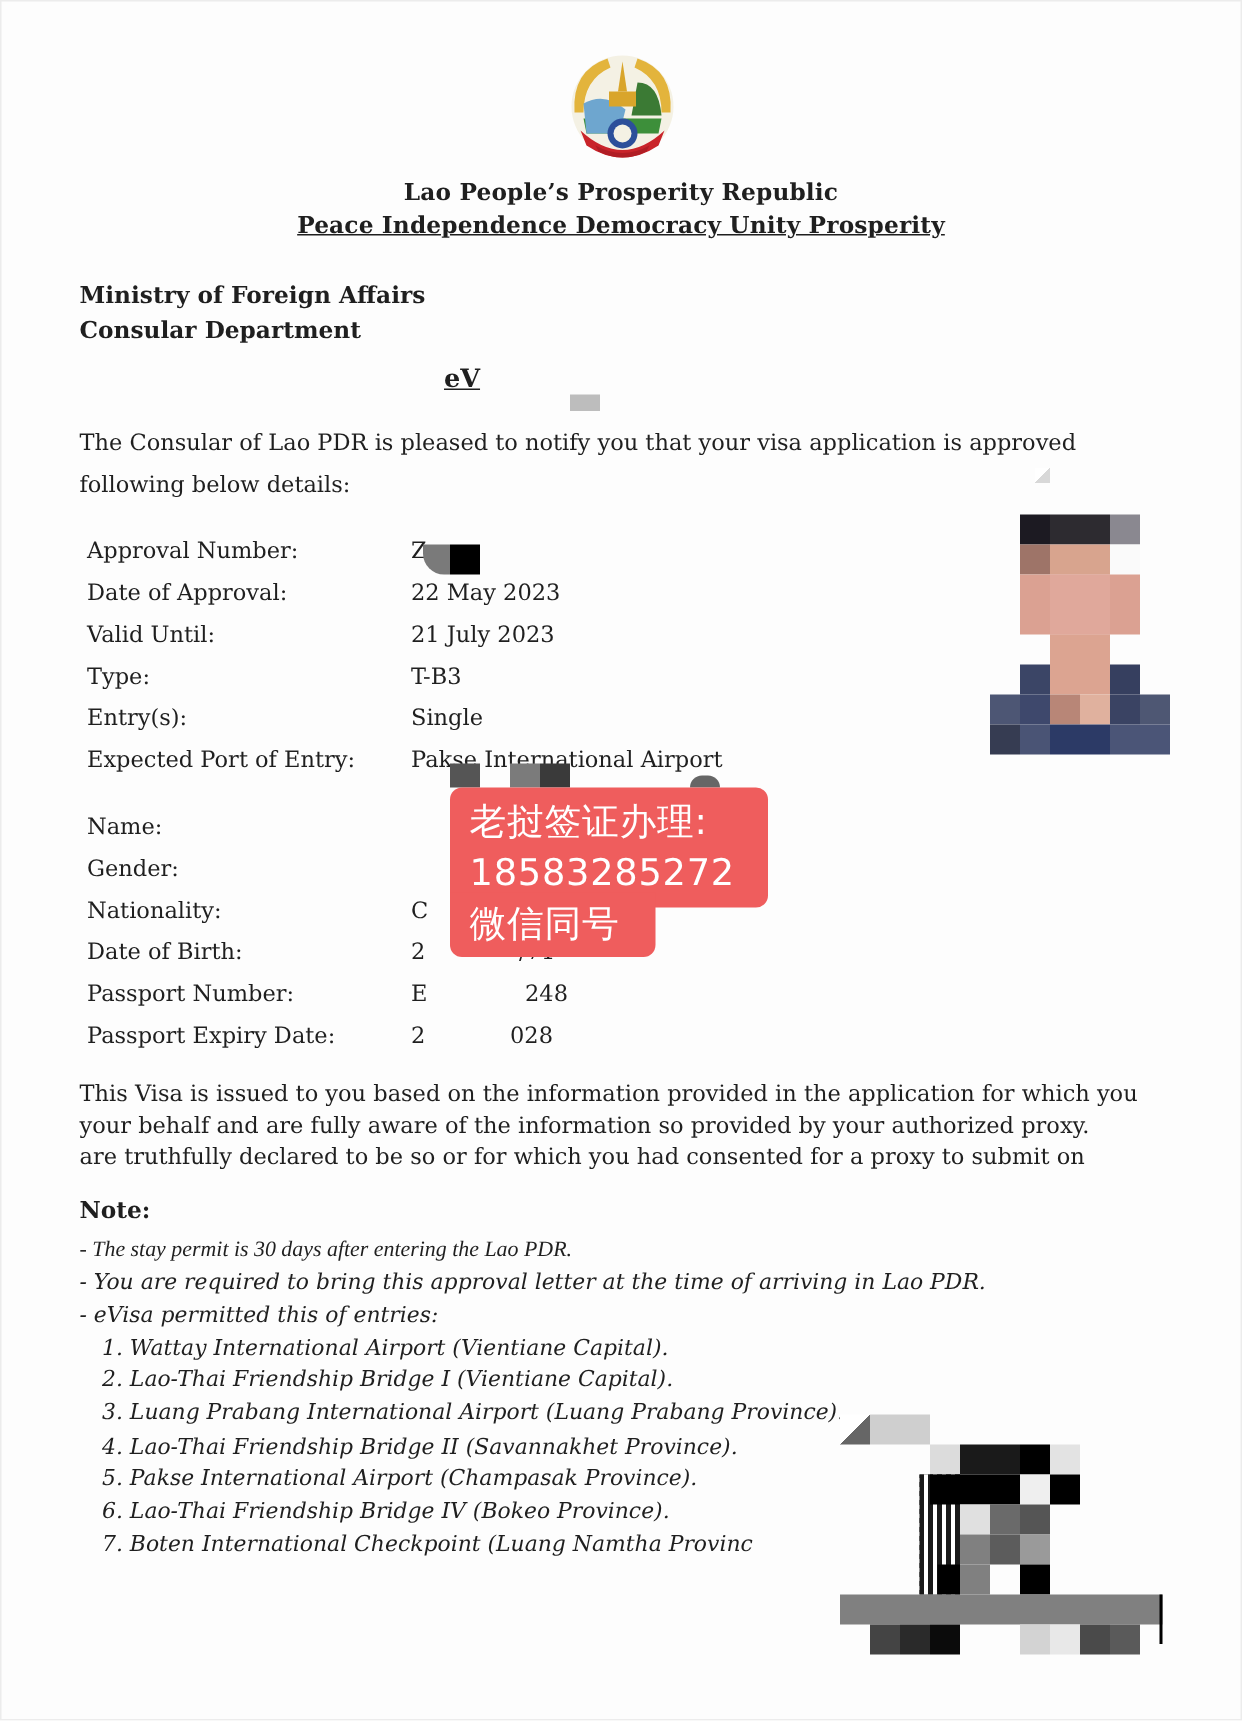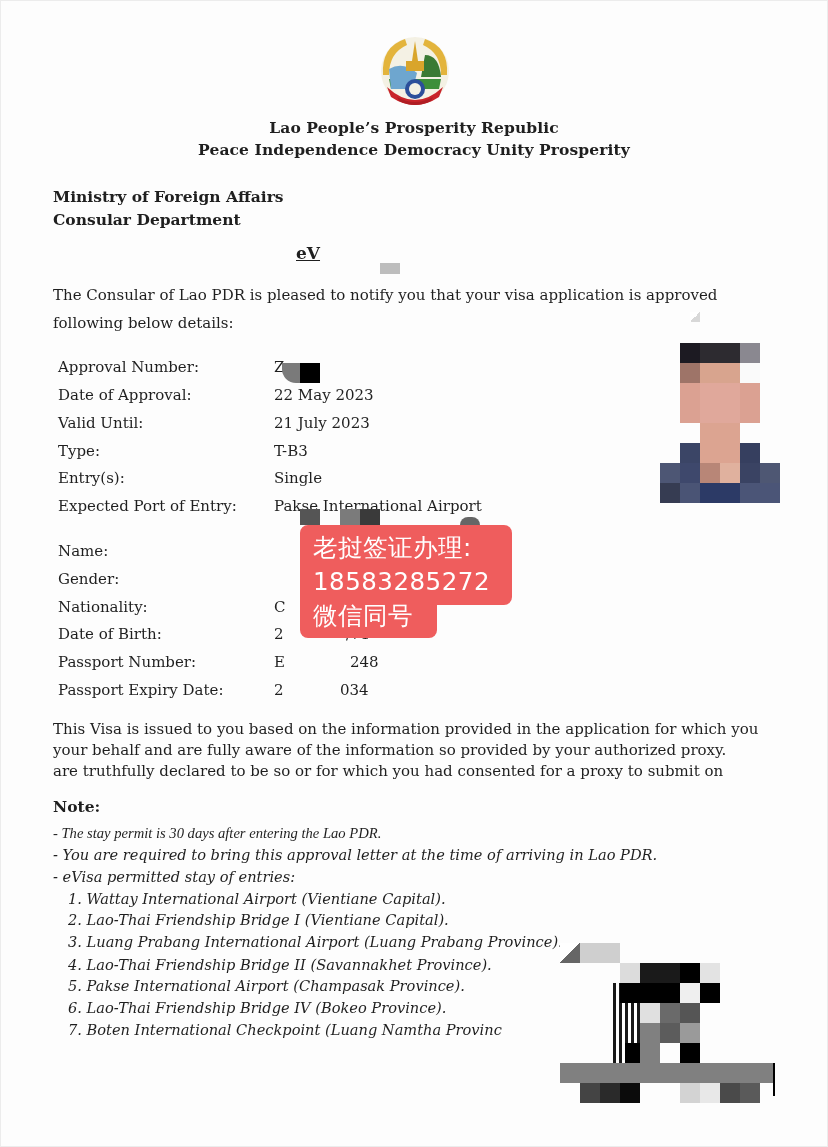--- a/index.html
+++ b/index.html
@@ -53,21 +53,21 @@
   <path d="M52 22 Q66 22 68 44 L48 44 Z" fill="#3b7a34"></path>
   <path d="M42 8 L45 28 L39 28 Z" fill="#d9a52b"></path>
   <rect x="33" y="28" width="18" height="10" fill="#d9a52b"></rect>
   <circle cx="42" cy="56" r="10" fill="#2c4f9a"></circle>
   <circle cx="42" cy="56" r="6" fill="#f4f1e4"></circle>
   <path d="M14 54 Q42 80 70 54 L66 64 Q42 80 18 64 Z" fill="#c9242a"></path>
   <path d="M24 64 Q42 74 60 64 L58 68 Q42 76 26 68 Z" fill="#b01d24"></path>
 </svg>
 
 <div class="abs hdr" style="top:118px;">Lao People’s Prosperity Republic</div>
-<div class="abs hdr" style="top:140px;">Peace Independence Democracy Unity Prosperity</div>
+<div class="abs hdr" style="top:140px;text-decoration:underline;">Peace Independence Democracy Unity Prosperity</div>
 
 <div class="abs org" style="top:187px;">Ministry of Foreign Affairs</div>
 <div class="abs org" style="top:210px;">Consular Department</div>
 
 <div class="abs evisa-title">eV</div>
 <div class="pix" style="left:380px;top:263px;width:20px;height:11px;background:#bdbdbd;"></div>
 
 <div class="abs body-text" style="top:281px;">The Consular of Lao PDR is pleased to notify you that your visa application is approved</div>
 <div class="abs body-text" style="top:309px;">following below details:</div>
 <div class="pix" style="left:690px;top:312px;width:10px;height:10px;background:linear-gradient(135deg,#fff 50%,#d8d8d8 50%);"></div>
@@ -116,21 +116,21 @@
     <span class="val" style="left:288px;">/71</span>
   </div>
   <div class="row" style="top:300px;">
     <span class="lbl">Passport Number:</span>
     <span class="val">E</span>
     <span class="val" style="left:280px;margin-left:12px;">248</span>
   </div>
   <div class="row" style="top:328px;">
     <span class="lbl">Passport Expiry Date:</span>
     <span class="val">2</span>
-    <span class="val" style="left:282px;">034</span>
+    <span class="val" style="left:282px;">028</span>
   </div>
 </div>
 
 <div class="pix" style="left:282px;top:363px;width:18px;height:20px;background:#7a7a7a;border-radius:0 0 0 14px;"></div>
 <div class="pix" style="left:300px;top:363px;width:20px;height:20px;background:#000;"></div>
 
 <div class="pix" style="left:300px;top:509px;width:20px;height:16px;background:#555;"></div>
 <div class="pix" style="left:340px;top:509px;width:20px;height:16px;background:#7b7b7b;"></div>
 <div class="pix" style="left:360px;top:509px;width:20px;height:16px;background:#3a3a3a;"></div>
 <div class="pix" style="left:460px;top:517px;width:20px;height:8px;background:#666;border-radius:10px 10px 0 0;"></div>
@@ -168,21 +168,21 @@
 
 <div class="abs para">
   <div>This Visa is issued to you based on the information provided in the application for which you</div>
   <div>your behalf and are fully aware of the information so provided by your authorized proxy.</div>
   <div>are truthfully declared to be so or for which you had consented for a proxy to submit on</div>
 </div>
 
 <div class="abs note-title">Note:</div>
 <div class="abs note-line" style="top:825px;font-family:Liberation Serif, serif;">- The stay permit is 30 days after entering the Lao PDR.</div>
 <div class="abs note-line" style="top:846px;">- You are required to bring this approval letter at the time of arriving in Lao PDR.</div>
-<div class="abs note-line" style="top:868px;">- eVisa permitted stay of entries:</div>
+<div class="abs note-line" style="top:868px;">- eVisa permitted this of entries:</div>
 
 <div class="abs port-line" style="top:890px;">1. Wattay International Airport (Vientiane Capital).</div>
 <div class="abs port-line" style="top:911px;">2. Lao-Thai Friendship Bridge I (Vientiane Capital).</div>
 <div class="abs port-line" style="top:933px;">3. Luang Prabang International Airport (Luang Prabang Province).</div>
 <div class="abs port-line" style="top:956px;">4. Lao-Thai Friendship Bridge II (Savannakhet Province).</div>
 <div class="abs port-line" style="top:977px;">5. Pakse International Airport (Champasak Province).</div>
 <div class="abs port-line" style="top:999px;">6. Lao-Thai Friendship Bridge IV (Bokeo Province).</div>
 <div class="abs port-line" style="top:1021px;">7. Boten International Checkpoint (Luang Namtha Provinc</div>
 
 <div class="abs" style="left:540px;top:940px;width:250px;height:170px;">

